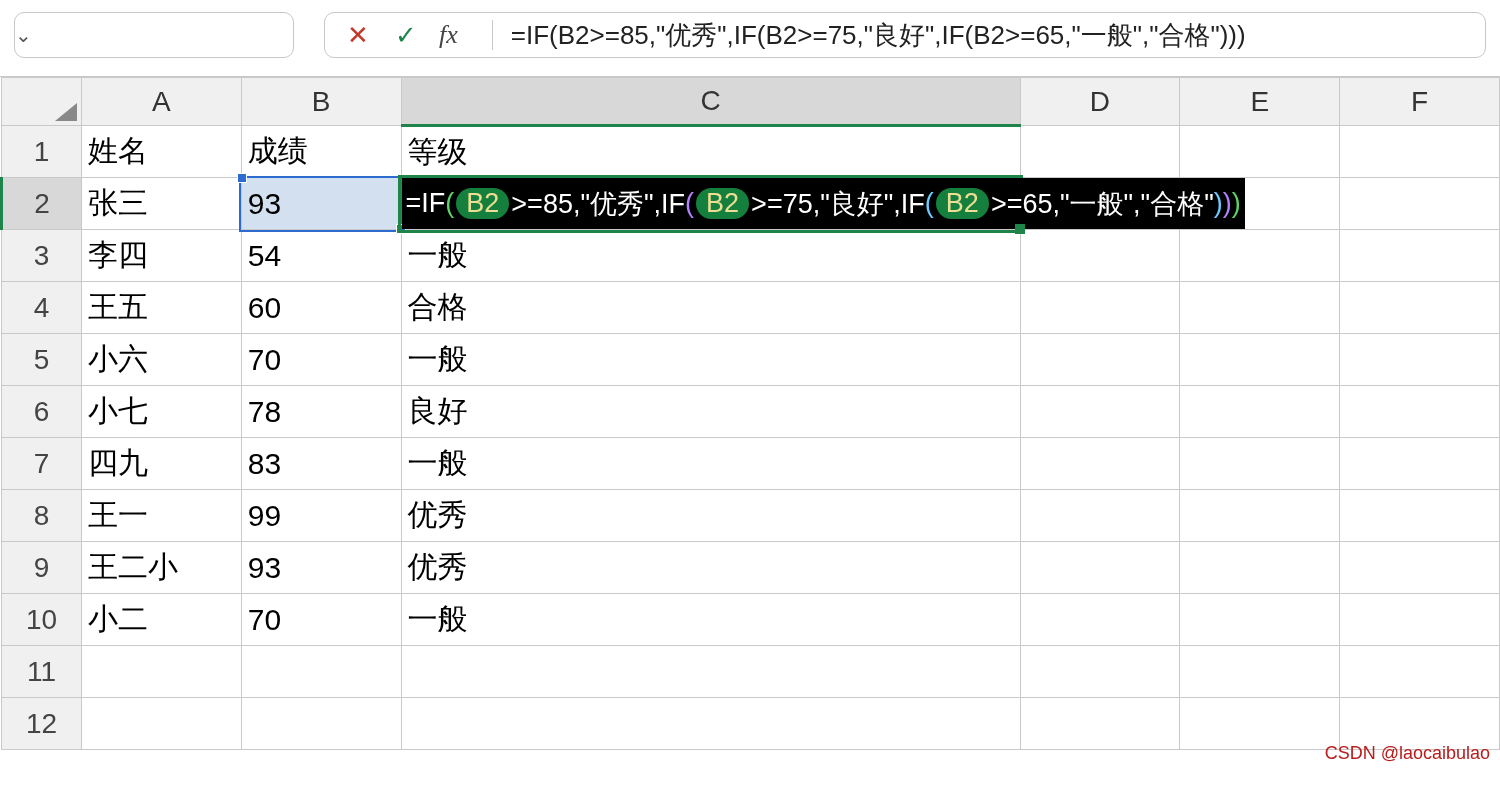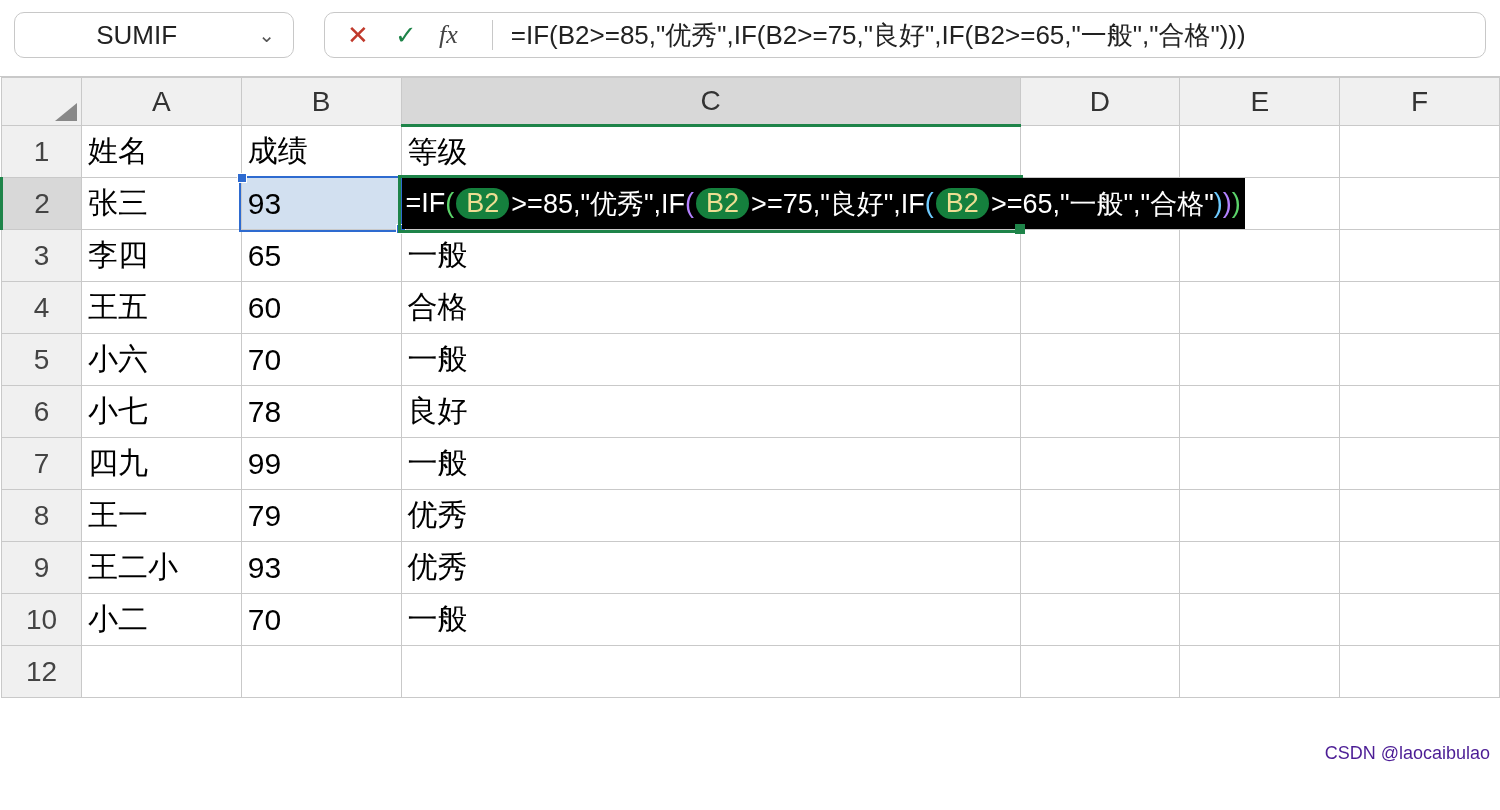--- a/index.html
+++ b/index.html
@@ -190,30 +190,29 @@
     width: 10px; height: 10px;
     background: #1e8449;
     right: -5px; bottom: -5px;
     z-index: 6;
   }
 
   .watermark {
     position: absolute;
     right: 10px;
     bottom: 46px;
-    color: #4c1d95;
+    color: #b91c1c;
     font-size: 18px;
   }
 </style>
 </head>
 <body>
 
 <div class="top-bar">
   <div class="name-box">
-    <span class="label">SUMIF</span>
     <span class="chev">⌄</span>
   </div>
   <div class="fb-group">
     <span class="fb-btn fb-x">✕</span>
     <span class="fb-btn fb-check">✓</span>
     <span class="fx">fx</span>
     <span class="sep"></span>
     <span class="formula-input">=IF(B2&gt;=85,"优秀",IF(B2&gt;=75,"良好",IF(B2&gt;=65,"一般","合格")))</span>
   </div>
 </div>
@@ -272,21 +271,21 @@
         </div>
         <span class="handle"></span>
       </td>
       <td></td>
       <td></td>
       <td></td>
     </tr>
     <tr>
       <th class="rowhdr">3</th>
       <td>李四</td>
-      <td class="num">65</td>
+      <td class="num">54</td>
       <td>一般</td>
       <td></td>
       <td></td>
       <td></td>
     </tr>
     <tr>
       <th class="rowhdr">4</th>
       <td>王五</td>
       <td class="num">60</td>
       <td>合格</td>
@@ -308,30 +307,30 @@
       <td>小七</td>
       <td class="num">78</td>
       <td>良好</td>
       <td></td>
       <td></td>
       <td></td>
     </tr>
     <tr>
       <th class="rowhdr">7</th>
       <td>四九</td>
-      <td class="num">99</td>
+      <td class="num">83</td>
       <td>一般</td>
       <td></td>
       <td></td>
       <td></td>
     </tr>
     <tr>
       <th class="rowhdr">8</th>
       <td>王一</td>
-      <td class="num">79</td>
+      <td class="num">99</td>
       <td>优秀</td>
       <td></td>
       <td></td>
       <td></td>
     </tr>
     <tr>
       <th class="rowhdr">9</th>
       <td>王二小</td>
       <td class="num">93</td>
       <td>优秀</td>
@@ -342,20 +341,29 @@
     <tr>
       <th class="rowhdr">10</th>
       <td>小二</td>
       <td class="num">70</td>
       <td>一般</td>
       <td></td>
       <td></td>
       <td></td>
     </tr>
     <tr>
+      <th class="rowhdr">11</th>
+      <td></td>
+      <td></td>
+      <td></td>
+      <td></td>
+      <td></td>
+      <td></td>
+    </tr>
+    <tr>
       <th class="rowhdr">12</th>
       <td></td>
       <td></td>
       <td></td>
       <td></td>
       <td></td>
       <td></td>
     </tr>
   </tbody>
 </table>

